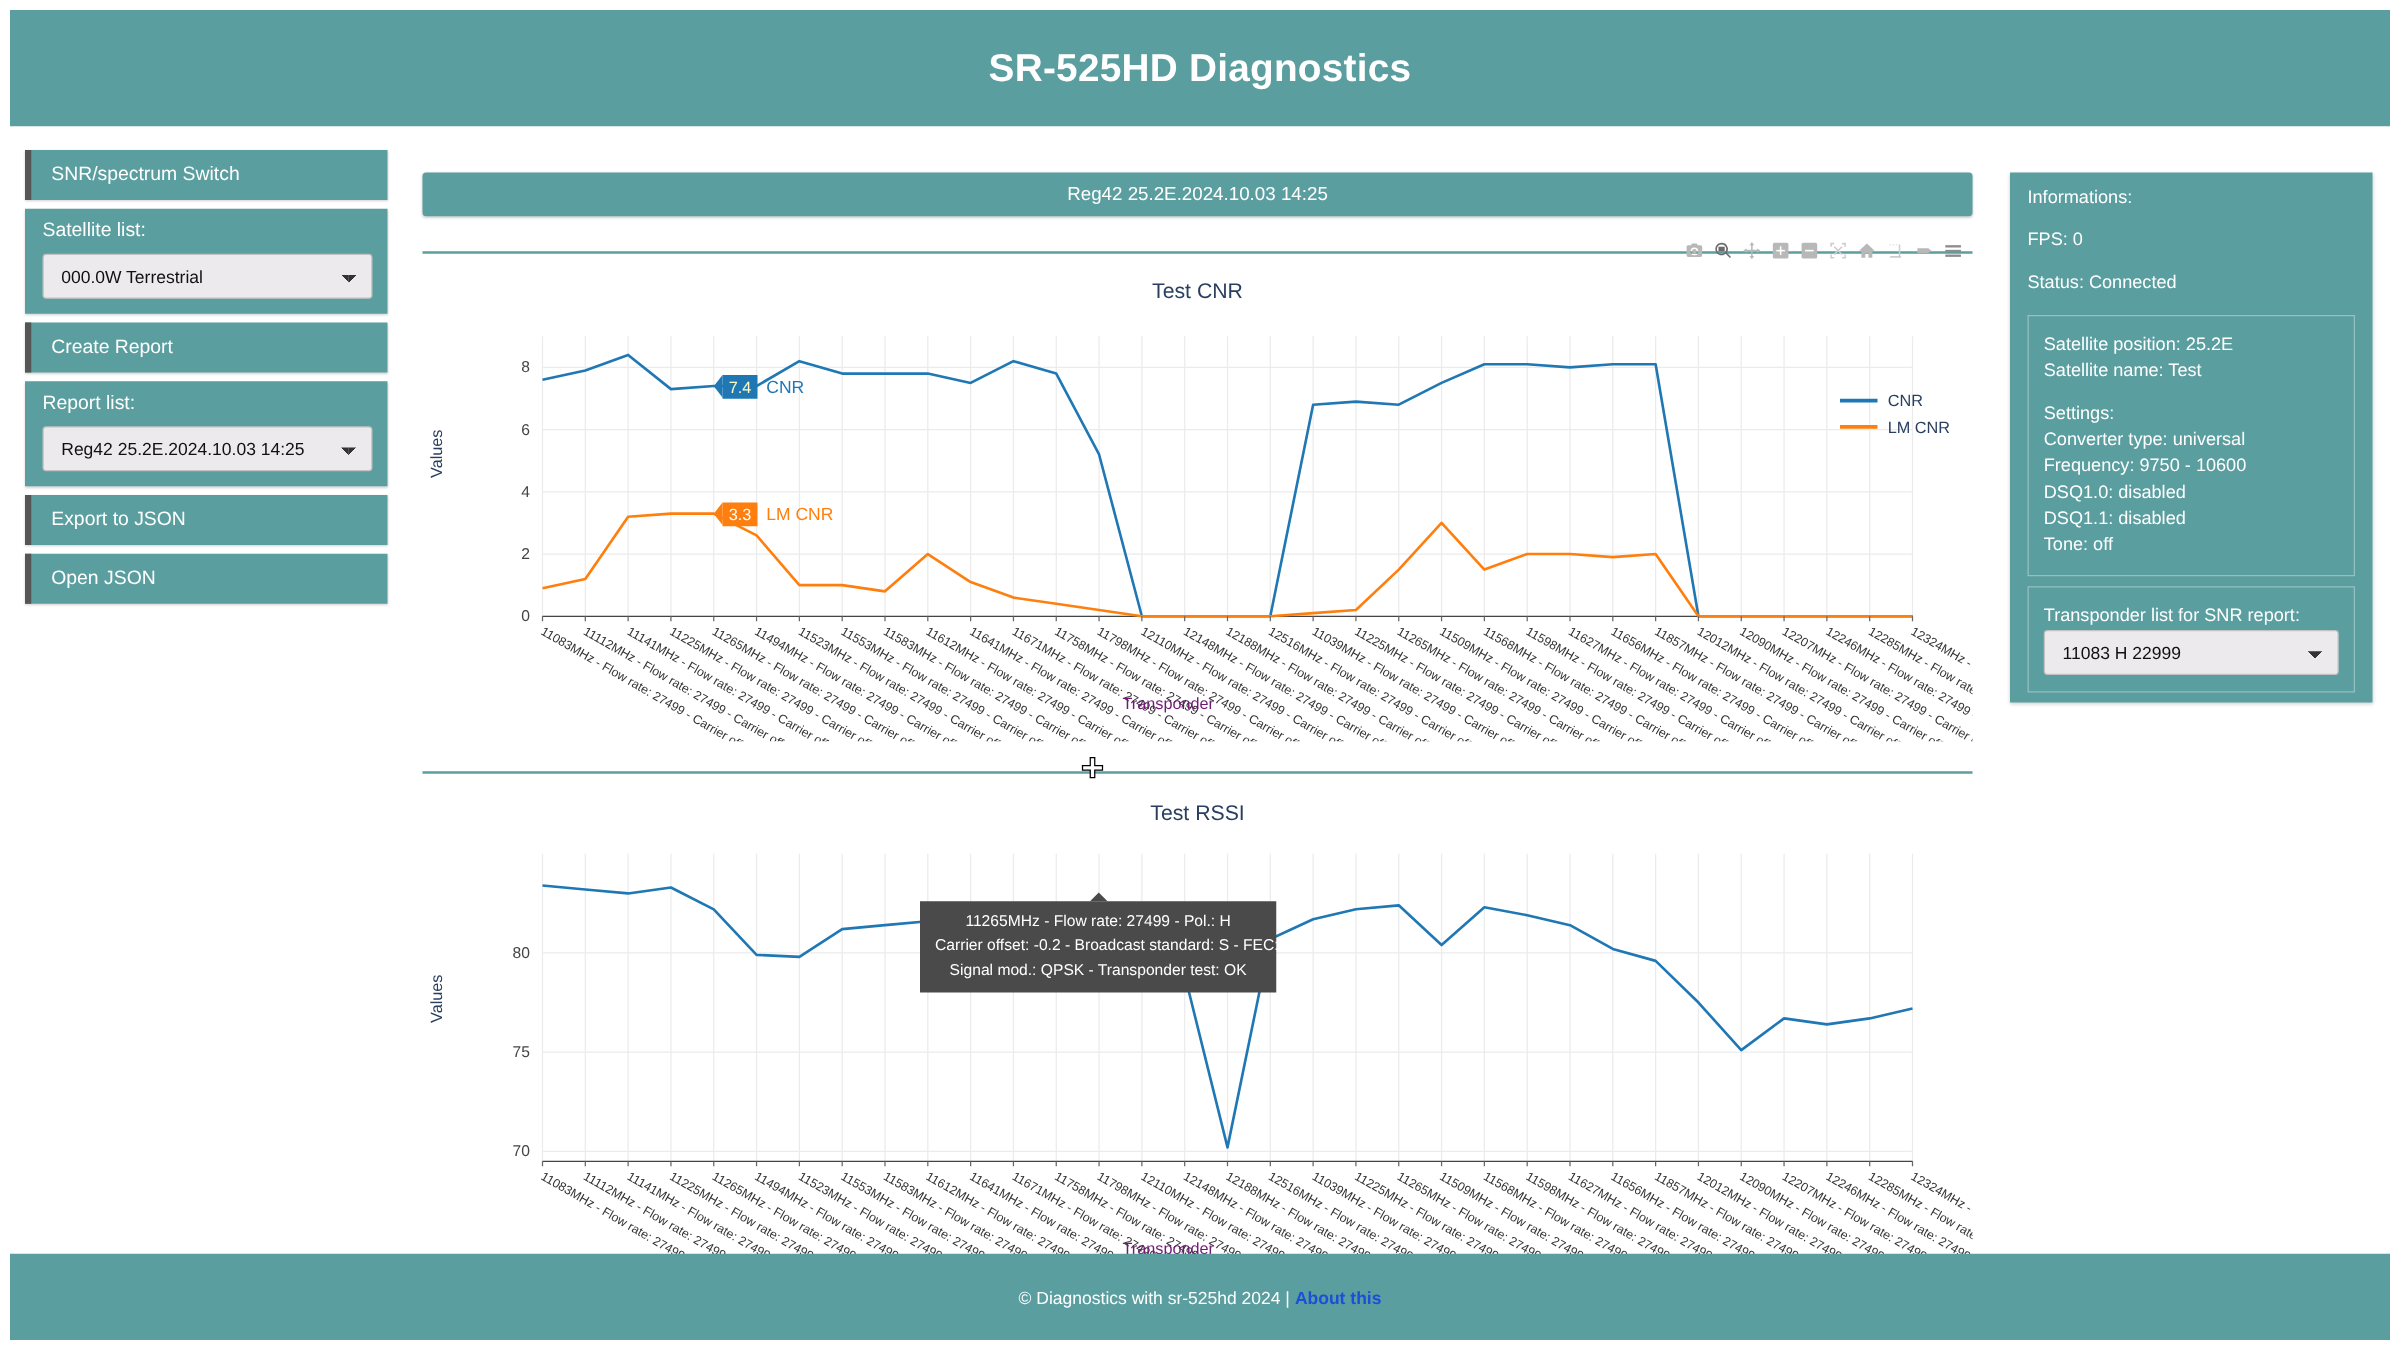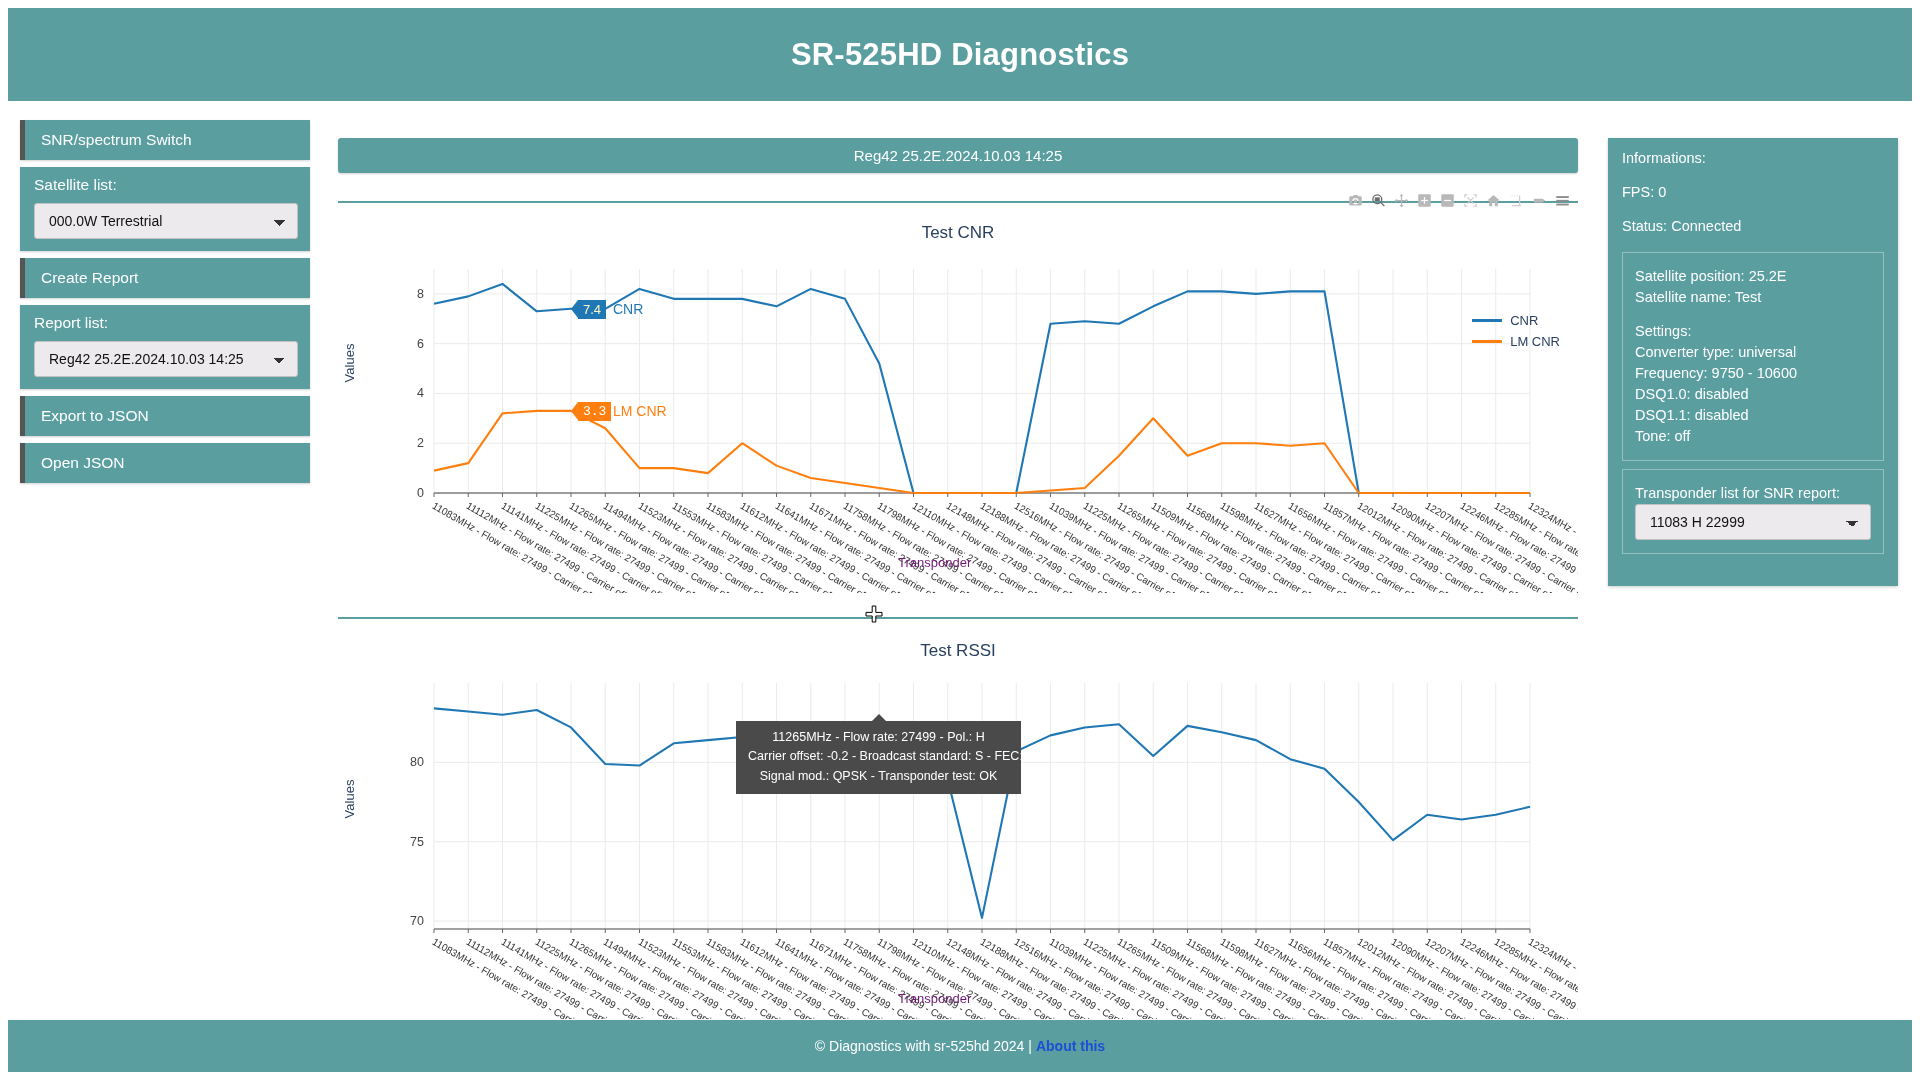--- a/index.html
+++ b/index.html
@@ -103,32 +103,32 @@
 
   .xticks { position:absolute; left:0; top:0; width:100%; height:100%; overflow:hidden; }
   .xtick {
     position:absolute; font-size:10px; color:#333; white-space:nowrap;
     transform-origin: left top; transform: rotate(30deg);
   }
 
   
   .rightpanel {
     position:absolute; left:1608px; top:138px; width:290px;
-    background:#5b9ea0; color:#fff; padding:12px 14px 24px 14px;
+    background:#5b9ea0; color:#fff; padding:12px 14px 0 14px;
     box-shadow:0 1px 3px rgba(0,0,0,.2); font-size:14.5px;
   }
   .rightpanel .line { margin:0 0 18px 0; }
   .rp-card { border:1px solid rgba(255,255,255,.35); padding:13px 12px; margin-bottom:8px; }
   .rp-card p { margin:0; line-height:1.45; }
   .rp-card .gap { height:13px; }
   .rp-select-label { margin-bottom:10px; }
 
   
   .footer {
-    position:absolute; left:8px; bottom:8px; width:1904px; height:52px;
+    position:absolute; left:8px; bottom:8px; width:1904px; height:69px;
     background:#5b9ea0; display:flex; align-items:center; justify-content:center;
     color:#fff; font-size:14px;
   }
   .footer a { color:#1a4fd6; font-weight:bold; text-decoration:none; margin-left:4px;text-align:center; }
 </style>
 </head>
 <body>
 
 <div class="page">
 
@@ -318,21 +318,21 @@
           <line x1="1157.75" y1="290" x2="1157.75" y2="294" stroke="#666" stroke-width="1"></line>
           <line x1="1192" y1="290" x2="1192" y2="294" stroke="#666" stroke-width="1"></line>
         </svg>
 
       <div class="tag" id="tag-cnr" style="background: rgb(31, 119, 180); color: rgb(31, 119, 180); left: 240px; top: 96.8222px;">
         <span style="color: #fef9c3;">7.4</span>
       </div>
       <div class="tag-label" id="taglbl-cnr" style="left: 275px; top: 97.8222px; color: rgb(31, 119, 180);">CNR</div>
 
       <div class="tag" id="tag-lmcnr" style="background: rgb(255, 127, 14); color: rgb(255, 127, 14); left: 240px; top: 198.867px;">
-        <span style="color: rgb(255, 255, 255); font-family: Liberation Mono, monospace;">3.3</span>
+        <span style="color: rgb(255, 255, 255);">3.3</span>
       </div>
       <div class="tag-label" id="taglbl-lmcnr" style="left: 275px; top: 199.867px; color: rgb(255, 127, 14);">LM CNR</div>
 
       <div class="legend">
         <div class="row">
           <span class="swatch" style="background:#1f77b4"></span>
           <span>CNR</span>
         </div>
         <div class="row">
           <span class="swatch" style="background:#ff7f0e"></span>

